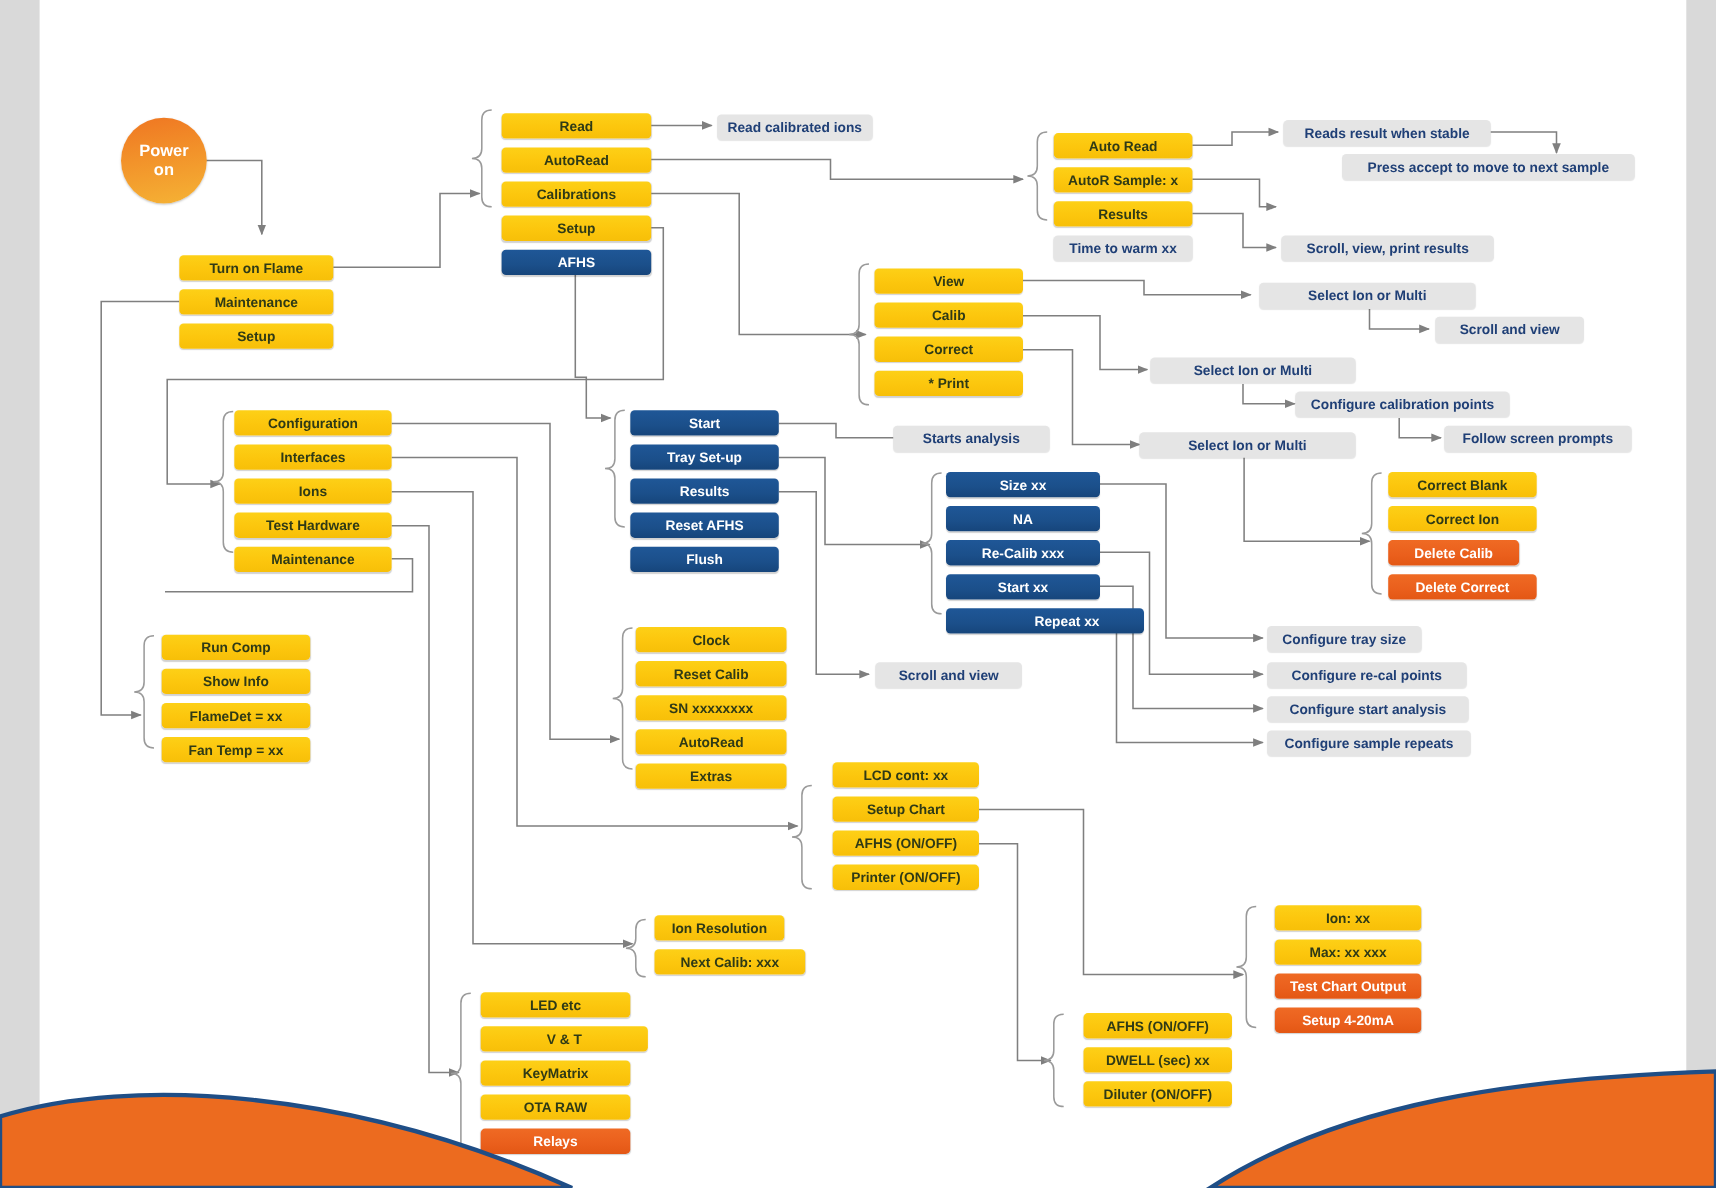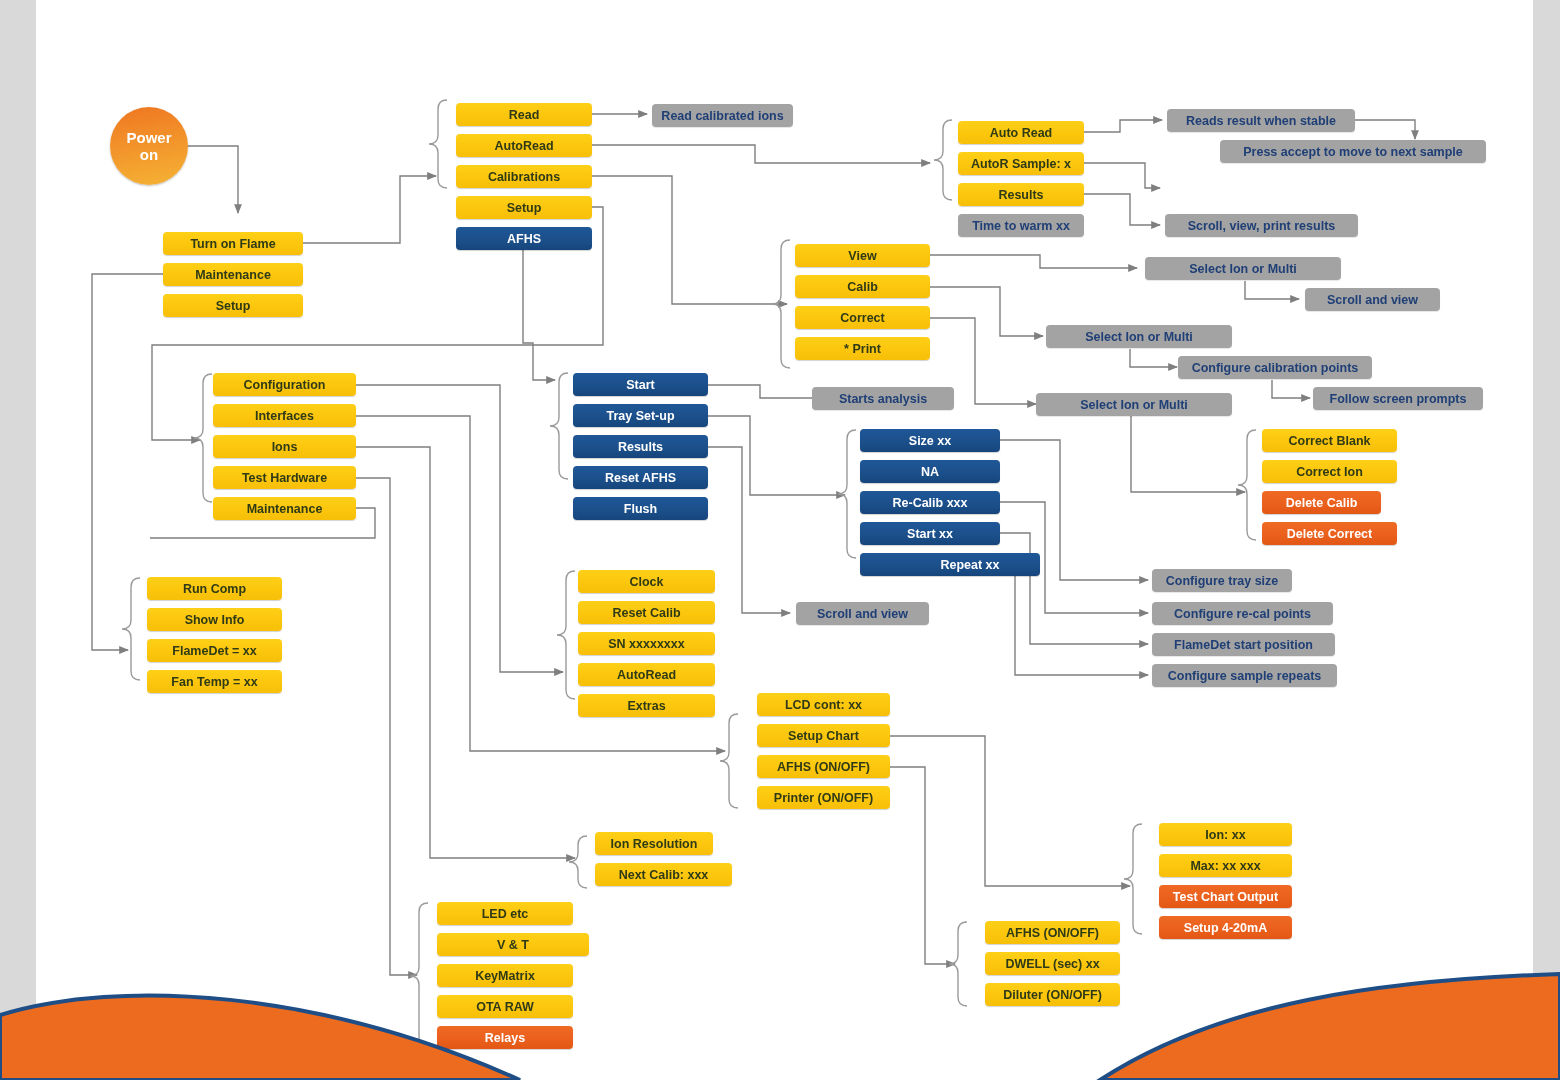--- a/index.html
+++ b/index.html
@@ -27,21 +27,21 @@
   .box{
     position:absolute;height:23px;border-radius:4px;
     display:flex;align-items:center;justify-content:center;
     font-size:12.5px;font-weight:bold;white-space:nowrap;
     box-shadow:0 1px 1px rgba(0,0,0,.18);
   }
   .box.yellow{background:linear-gradient(180deg,#fdd017 0%,#fcc60d 55%,#f7bf08 100%);color:#2f3a16;}
   .box.navy{background:linear-gradient(180deg,#1f5797 0%,#1b4f8a 60%,#16457b 100%);color:#ffffff;}
   .box.orange{background:linear-gradient(180deg,#ef6a24 0%,#ea5f1c 60%,#e35714 100%);color:#ffffff;}
   .box.lav{
-    background:#a3a3a3;color:#1f3f76;border-radius:4px;
+    background:#e5e5e5;color:#1f3f76;border-radius:4px;
     font-size:12.5px;font-weight:bold;box-shadow:0 1px 1px rgba(0,0,0,.10);
   }
 
   
   .links{position:absolute;left:0;top:0;width:1560px;height:1080px;pointer-events:none;}
   .links path, .links line{fill:none;stroke:#7f7f7f;stroke-width:1.4;}
   .links .brace{stroke:#9a9a9a;stroke-width:1.4;}
   .links .head{fill:#7f7f7f;stroke:none;}
 </style>
 </head>
@@ -271,21 +271,21 @@
       <span>Repeat xx</span>
     </div>
 
   <div class="box lav" style="left:1152px;top:569px;width:140px;">
       <span>Configure tray size</span>
     </div>
   <div class="box lav" style="left:1152px;top:602px;width:181px;">
       <span>Configure re-cal points</span>
     </div>
   <div class="box lav" style="left:1152px;top:633px;width:183px;">
-      <span>FlameDet start position</span>
+      <span>Configure start analysis</span>
     </div>
   <div class="box lav" style="left:1152px;top:664px;width:185px;">
       <span>Configure sample repeats</span>
     </div>
 
   <div class="box yellow" style="left:213px;top:373px;width:143px;">
       <span>Configuration</span>
     </div>
   <div class="box yellow" style="left:213px;top:404px;width:143px;">
       <span>Interfaces</span>

